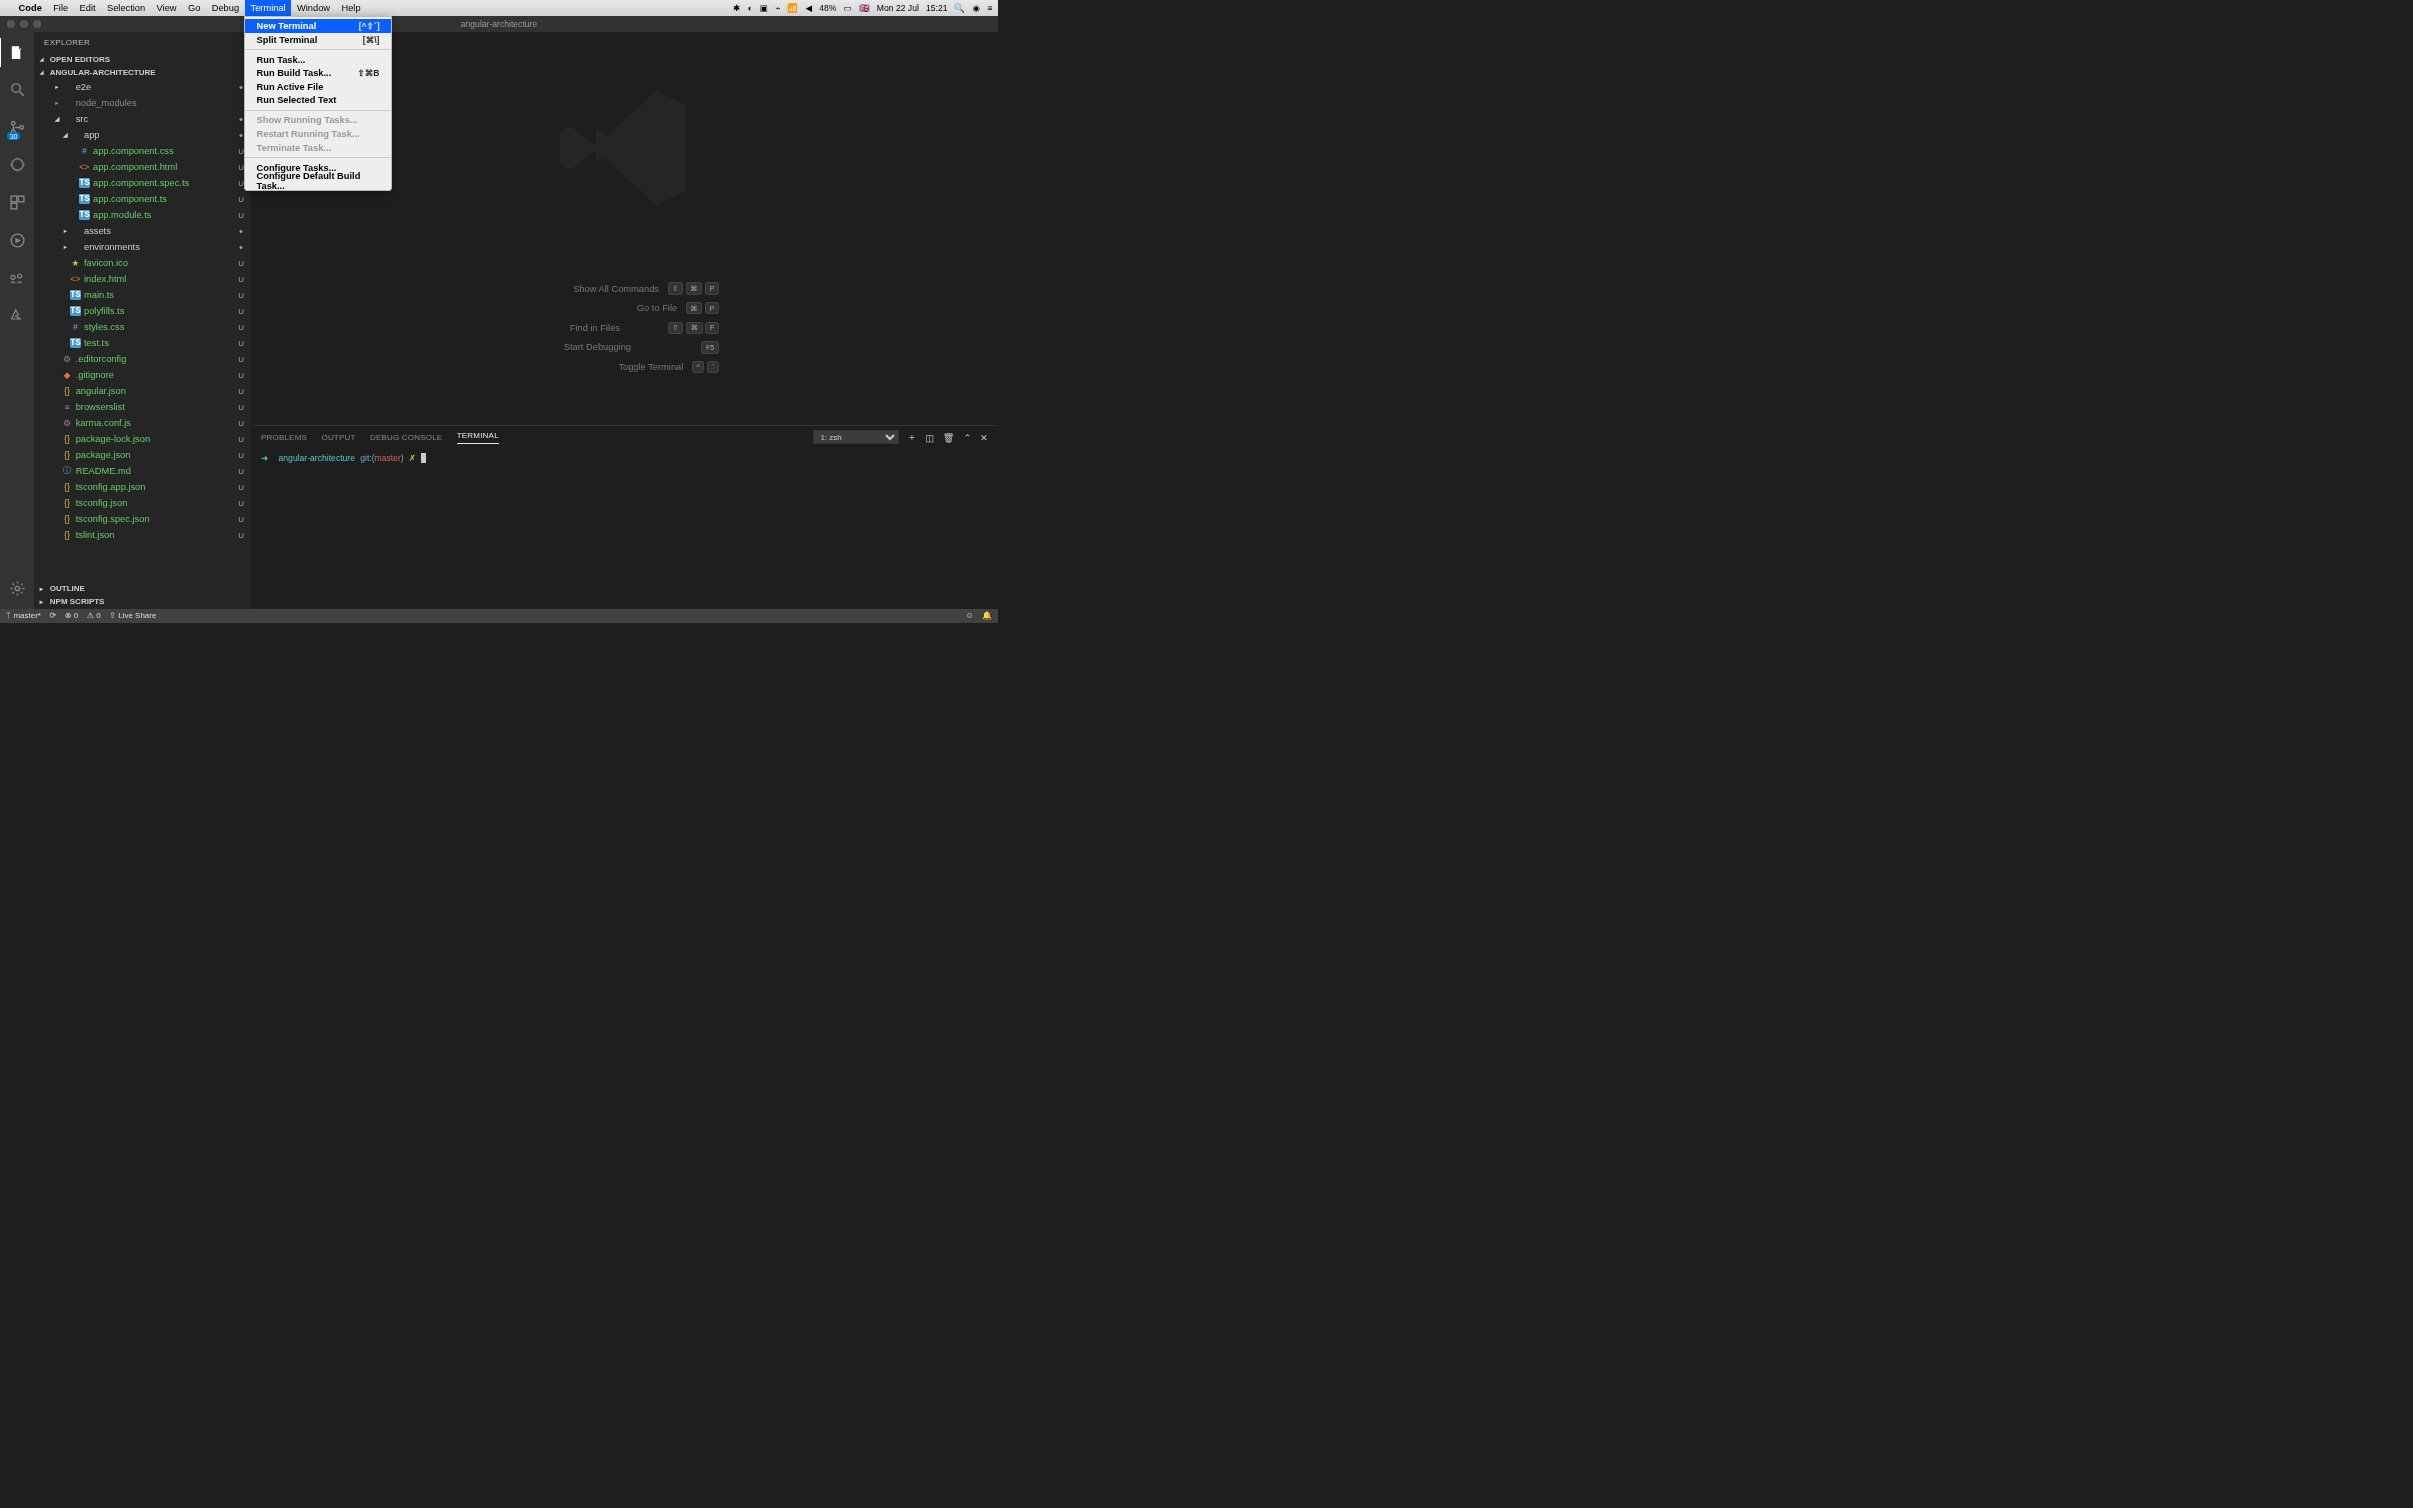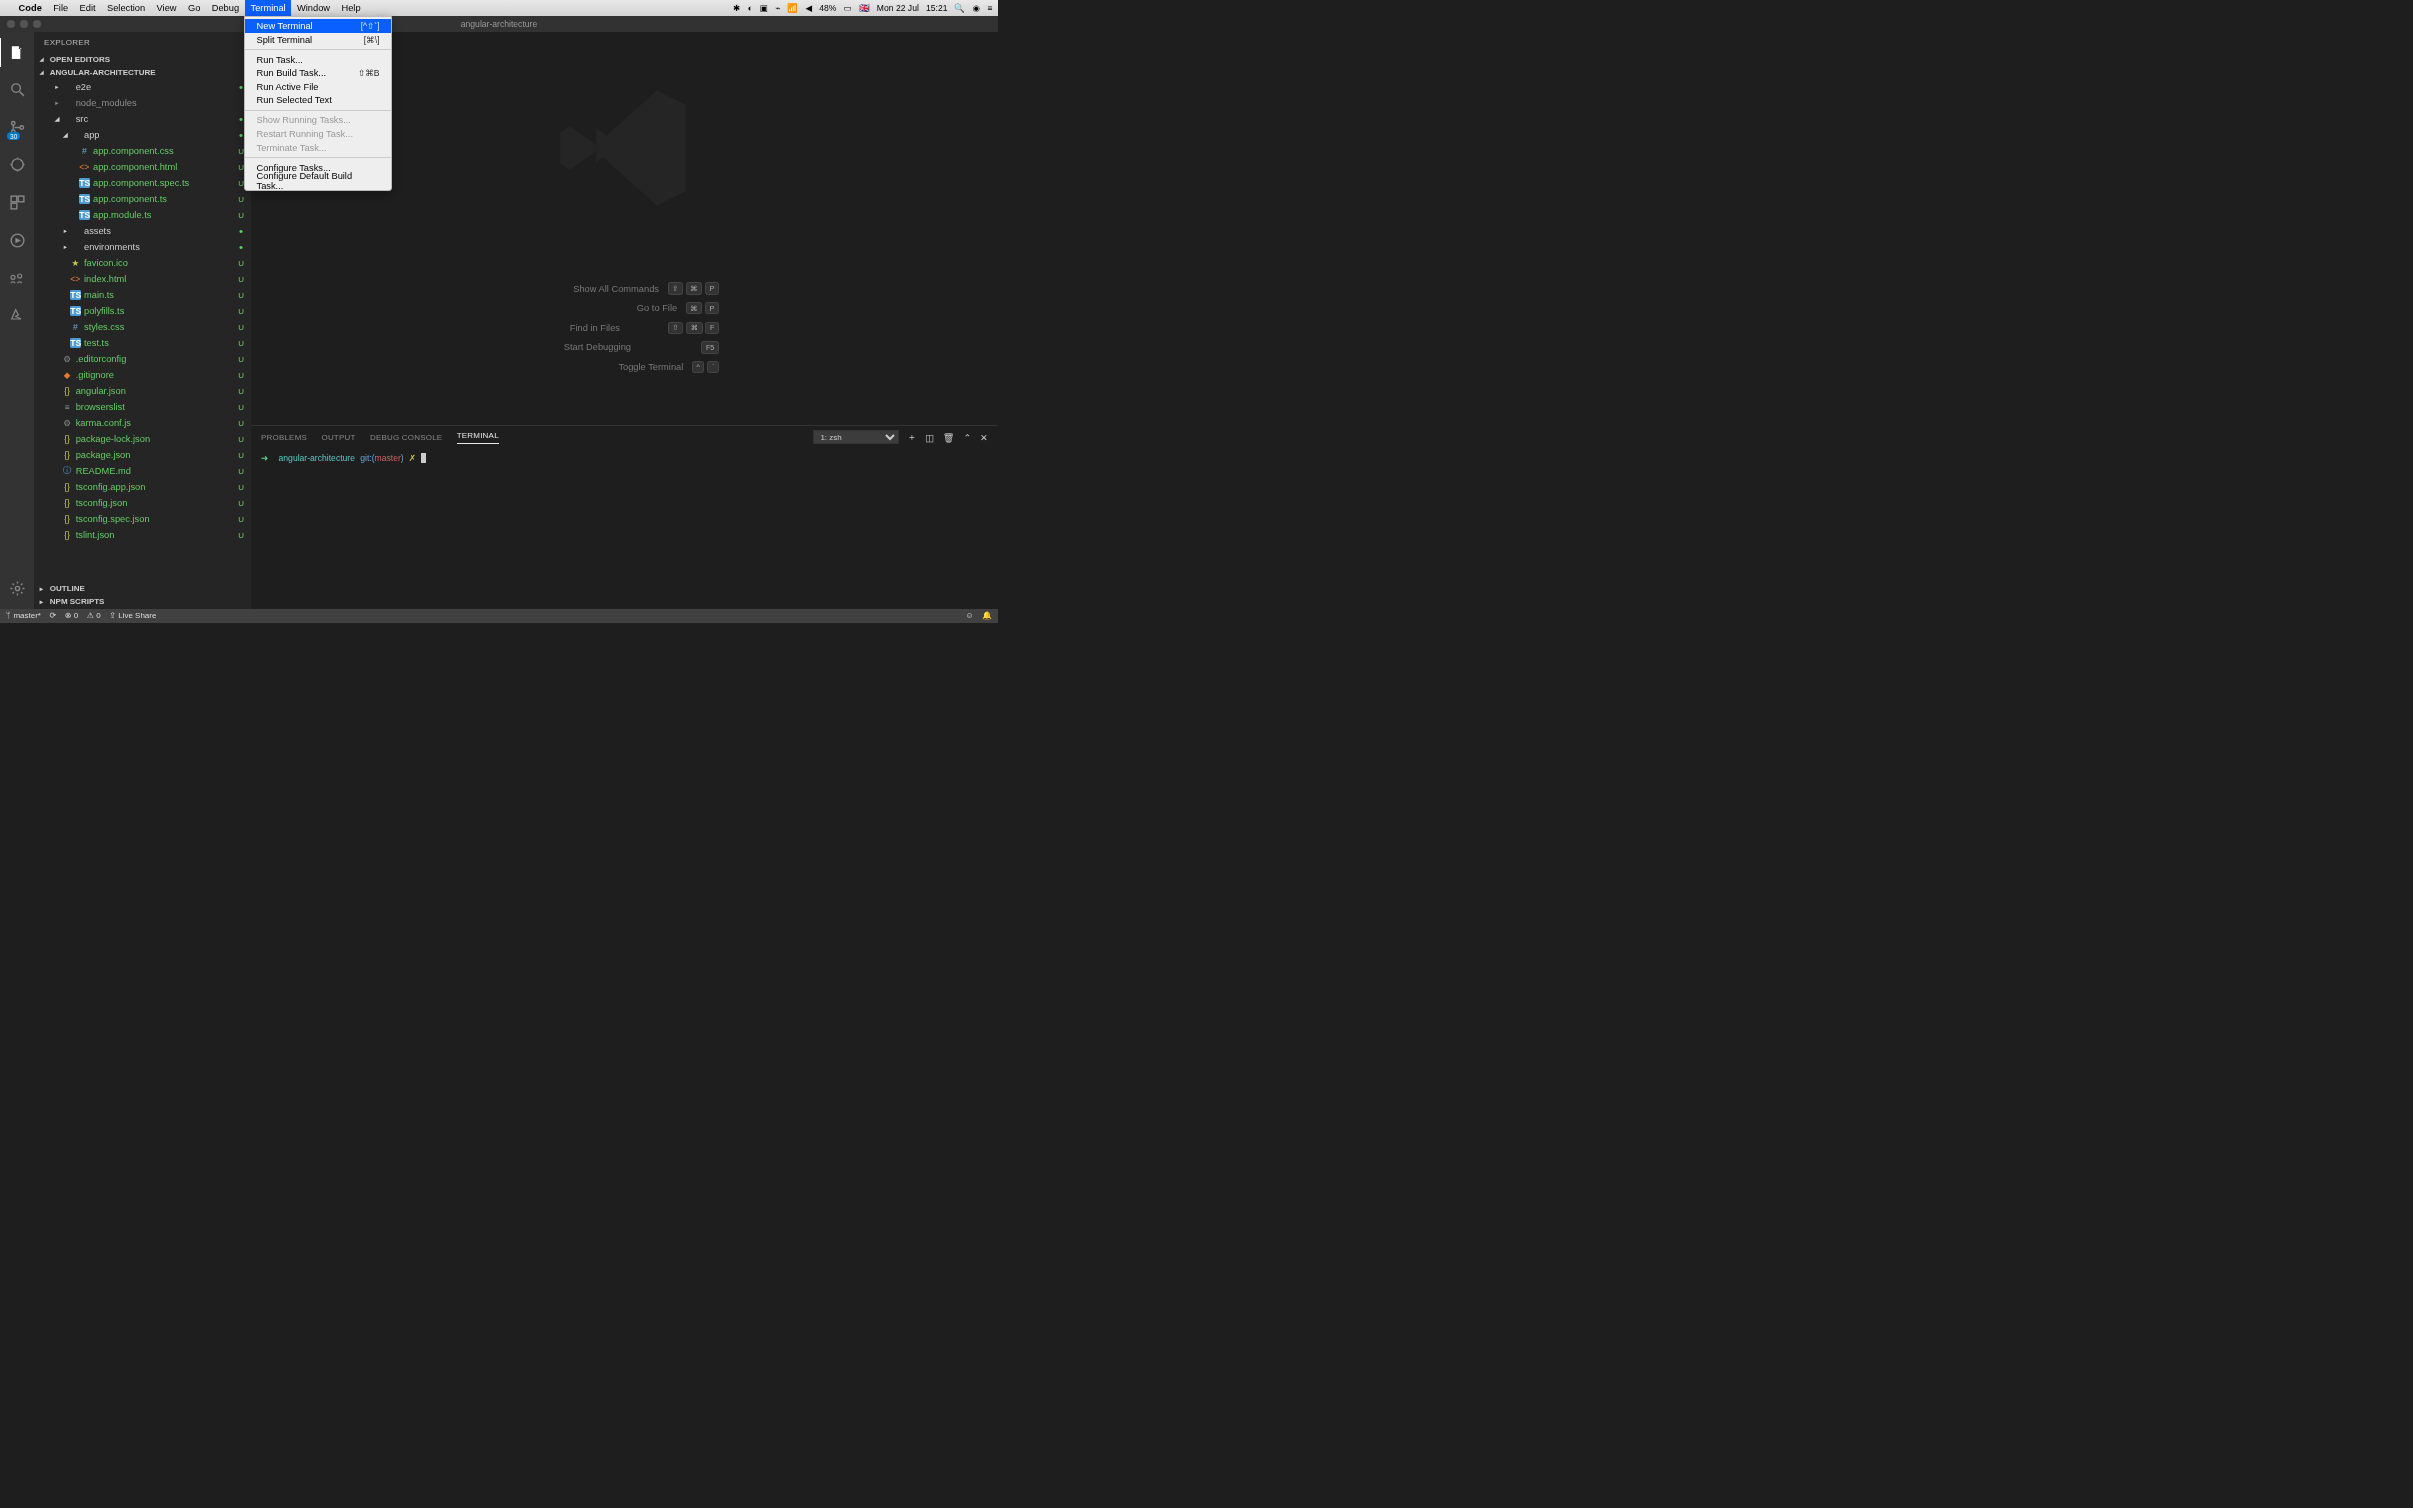--- a/index.html
+++ b/index.html
@@ -10,21 +10,21 @@
 .mac-menubar .apple { font-size:10px; margin-right:7.2px; }
 .mac-menubar .menu-item { padding:0 5.7px; height:16px; display:flex; align-items:center; cursor:default; }
 .mac-menubar .menu-item.bold { font-weight:600; }
 .mac-menubar .menu-item.active { background:#0a60ff; color:#fff; }
 .mac-menubar .spacer { flex:1; }
 .mac-menubar .status { display:flex; align-items:center; gap:7.2px; font-size:8.6px; }
 .mac-menubar .status span { display:flex; align-items:center; }
 
 
 .dropdown { position:absolute; top:16px; left:244px; width:148px; background:#eee; border:0.7px solid #bbb; border-radius:0 0 2.9px 2.9px; box-shadow:0 2.9px 10px rgba(0,0,0,.3); z-index:200; padding:2.2px 0; font-size:9.3px; color:#000; }
-.dropdown .dd-item { padding:1.4px 11.5px; display:flex; justify-content:space-between; align-items:center; height:13.6px; }
+.dropdown .dd-item { padding:1.4px 11.5px; display:flex; justify-content:space-between; align-items:center; height:13.6px;font-weight:bold; }
 .dropdown .dd-item.hl { background:#0a60ff; color:#fff; }
 .dropdown .dd-item.disabled { color:#999; }
 .dropdown .dd-sep { height:0.7px; background:#ccc; margin:2.9px 0; }
 .dropdown .sc { font-size:8.6px; opacity:.85; }
 
 
 .titlebar { height:16px; background:#323233; display:flex; align-items:center; position:relative; }
 .traffic { display:flex; gap:5px; padding-left:7.2px; }
 .traffic span { width:8px; height:8px; border-radius:50%; background:#555; }
 .titlebar .title { position:absolute; left:0; right:0; text-align:center; color:#999; font-size:8.6px; }
@@ -44,21 +44,21 @@
 .section-hdr::before { content:'▸'; font-size:6.5px; width:7.2px; display:inline-block; }
 .section-hdr.open::before { content:'◢'; font-size:5px; }
 .tree { flex:1; overflow:auto; font-size:9.3px; }
 .tree-row { display:flex; align-items:center; height:16px; padding-right:5.7px; color:#ccc; position:relative; }
 .tree-row .tw { width:8.6px; text-align:center; font-size:6.5px; color:#ccc; }
 .tree-row .ico { width:11.5px; text-align:center; margin-right:2.9px; font-size:8.6px; }
 .tree-row .name { flex:1; white-space:nowrap; overflow:hidden; }
 .tree-row .status { width:8.6px; text-align:center; font-size:8px; }
 .tree-row .status.u { color:#6c6; }
 .tree-row .status.dot { color:#6c6; font-size:11.5px; line-height:0; }
-.tree-row.git-u .name { color:#6c6; } .ind-2 { padding-left:18.7px; } .ind-3 { padding-left:27px; } .ind-4 { padding-left:36px; } .ic-html{color:#e37933;} .ic-ts{color:#4a9cd6;background:#4a9cd6;color:#fff;font-size:5.7px;font-weight:600;padding:0 0.7px;border-radius:1.4px;} 
+.tree-row.git-u .name { color:#6c6; } .ind-2 { padding-left:18.7px; } .ind-3 { padding-left:27px; } .ind-4 { padding-left:36px; } .ic-html{color:#e37933;} .ic-ts{color:#4a9cd6;background:#4a9cd6;color:#fff;font-size:5.7px;font-weight:600;padding:0 0.7px;border-radius:1.4px;font-family:Liberation Mono, monospace;} 
 .ic-json{color:#cbcb41;} .ic-star{color:#cbcb41;} .ic-md{color:#5a9bcf;} .ic-gear{color:#888;} .ic-git{color:#e37933;} .ic-hash{color:#6ba7d4;}
 
 
 .editor-area { flex:1; display:flex; flex-direction:column; background:#1e1e1e; position:relative; }
 .editor-empty { flex:1; display:flex; flex-direction:column; align-items:center; justify-content:center; color:#3d3d3d;gap:26px; }
 .vs-logo { width:144px; height:144px; opacity:.6; margin-bottom:29px; position:relative; }
 .vs-logo svg { width:100%; height:100%; }
 .shortcuts { font-size:9.3px; color:#777; }
 .shortcuts .sc-row { display:flex; align-items:center; justify-content:flex-end; gap:8.6px; margin:7.2px 0; }
 .shortcuts .keys { display:flex; gap:2.9px; }

